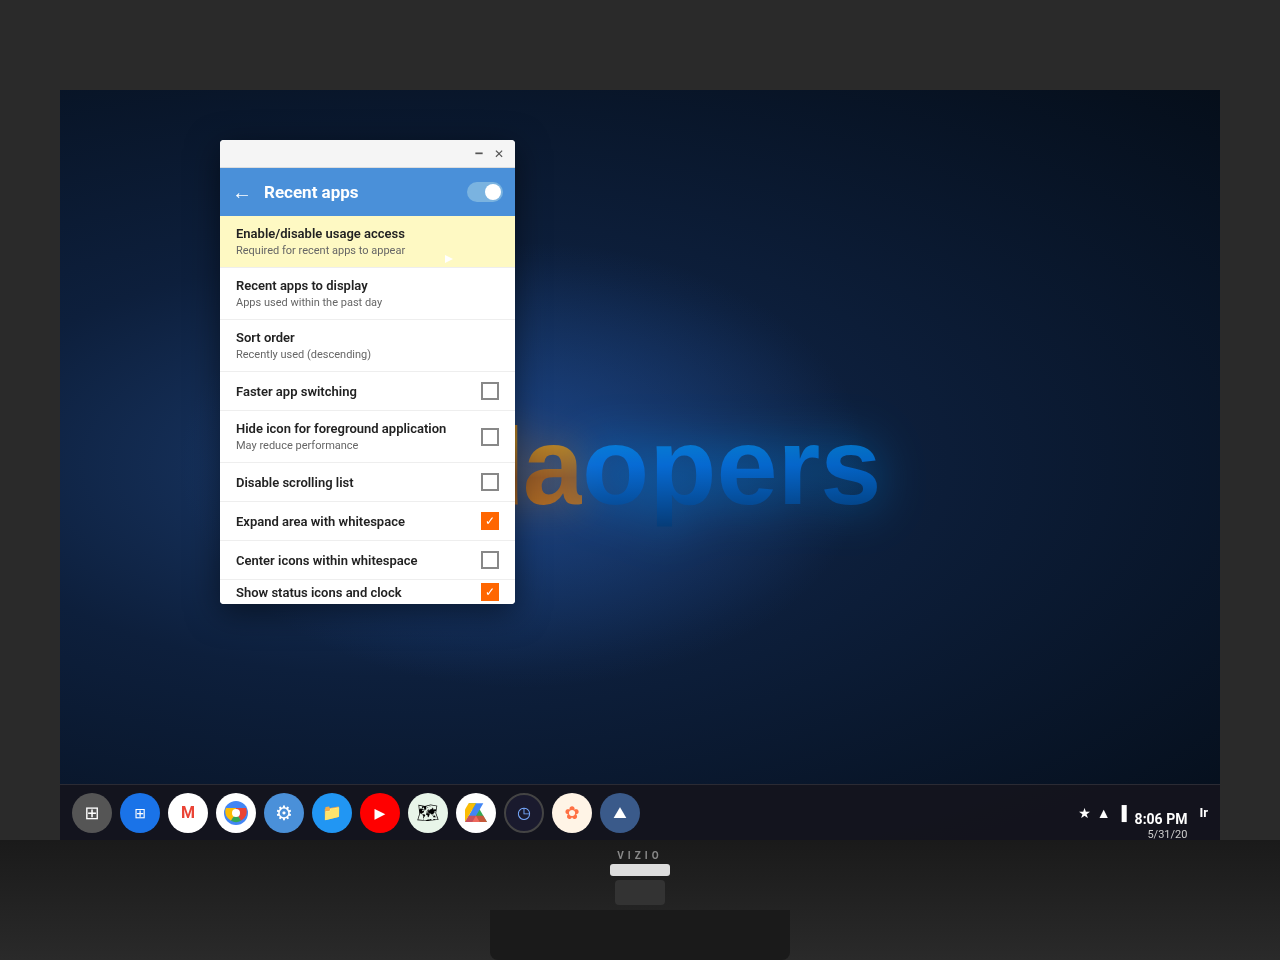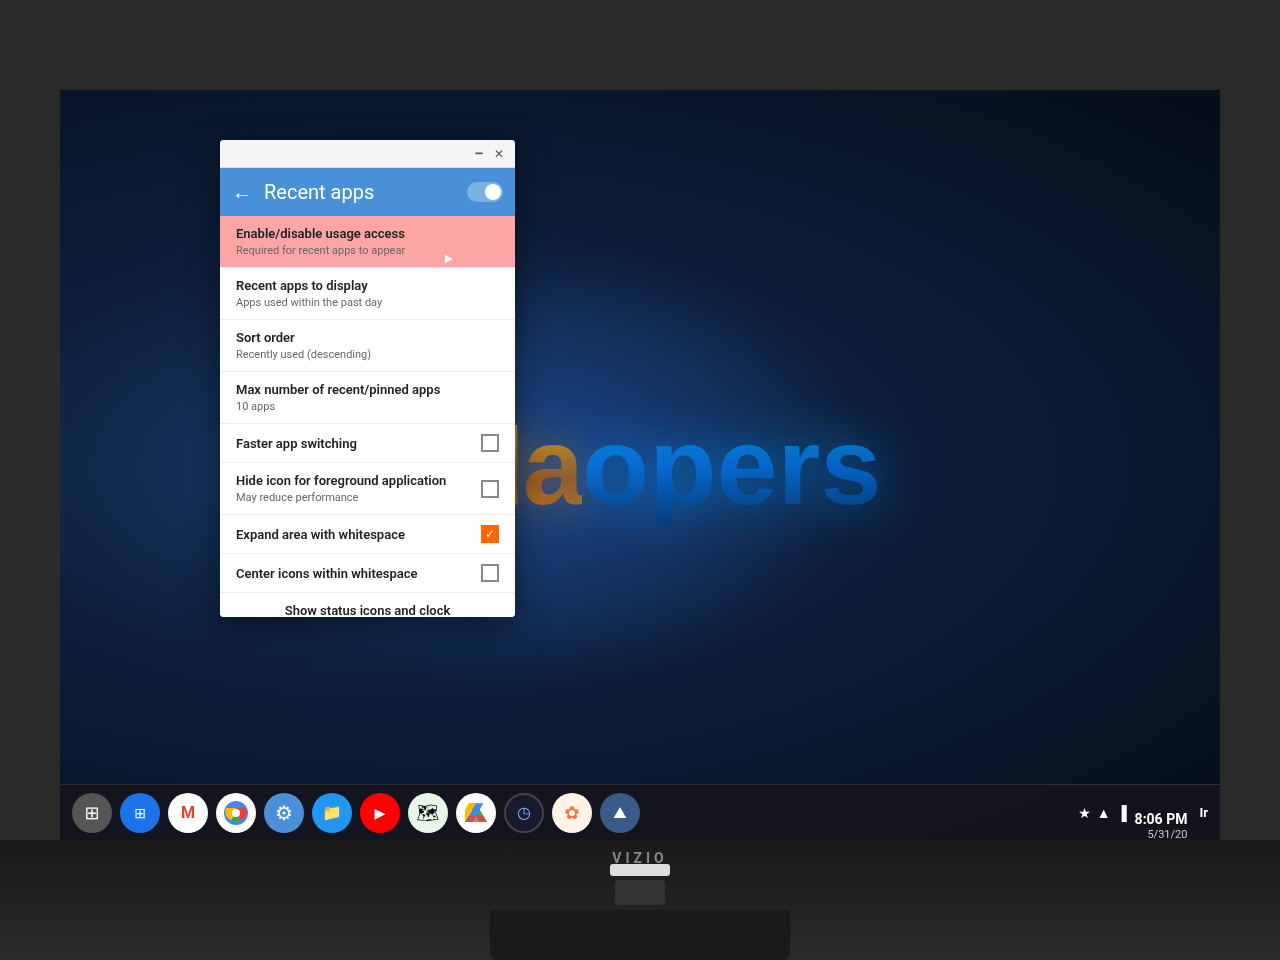--- a/index.html
+++ b/index.html
@@ -244,22 +244,22 @@
     }
 
     .back-btn {
       color: white;
       font-size: 20px;
       cursor: pointer;
     }
 
     .dialog-title {
       color: white;
-      font-size: 20px;
-      font-weight: 400;
+      font-size: 17px;
+      font-weight: 700;
       flex: 1;
     }
 
     .toggle-switch {
       width: 36px;
       height: 20px;
       background: #7ab3e0;
       border-radius: 10px;
       position: relative;
       cursor: pointer;
@@ -302,21 +302,21 @@
     }
 
     .settings-item-subtitle {
       font-size: 11px;
       color: #666;
       display: block;
       margin-top: 3px;
     }
 
     .settings-item.highlighted {
-      background: #fca5a5;
+      background: #fef9c3;
     }
 
     .checkbox-unchecked {
       width: 18px;
       height: 18px;
       border: 2px solid #888;
       background: white;
       flex-shrink: 0;
     }
 
@@ -382,58 +382,58 @@
           </div>
         </div>
 
         <div class="settings-item">
           <div class="settings-item-text">
             <span class="settings-item-title">Sort order</span>
             <span class="settings-item-subtitle">Recently used (descending)</span>
           </div>
         </div>
 
-        <div class="settings-item">
-          <div class="settings-item-text">
-            <span class="settings-item-title">Max number of recent/pinned apps</span>
-            <span class="settings-item-subtitle">10 apps</span>
-          </div>
-        </div>
 
         <div class="settings-item">
           <div class="settings-item-text">
             <span class="settings-item-title">Faster app switching</span>
           </div>
           <div class="checkbox-unchecked"></div>
         </div>
 
         <div class="settings-item">
           <div class="settings-item-text">
             <span class="settings-item-title">Hide icon for foreground application</span>
             <span class="settings-item-subtitle">May reduce performance</span>
           </div>
           <div class="checkbox-unchecked"></div>
         </div>
 
+        <div class="settings-item">
+          <div class="settings-item-text">
+            <span class="settings-item-title">Disable scrolling list</span>
+          </div>
+          <div class="checkbox-unchecked"></div>
+        </div>
 
         <div class="settings-item">
           <div class="settings-item-text">
             <span class="settings-item-title">Expand area with whitespace</span>
           </div>
           <div class="checkbox-checked">✓</div>
         </div>
 
         <div class="settings-item">
           <div class="settings-item-text">
             <span class="settings-item-title">Center icons within whitespace</span>
           </div>
           <div class="checkbox-unchecked"></div>
         </div>
 
-        <div class="settings-item" style="border-bottom:none; overflow:hidden; max-height:24px;flex-direction:column;">
+        <div class="settings-item" style="border-bottom:none; overflow:hidden; max-height:24px;">
           <div class="settings-item-text">
             <span class="settings-item-title">Show status icons and clock</span>
           </div>
           <div class="checkbox-checked">✓</div>
         </div>
 
       </div>
     </div>
 
     <div style="position:absolute; top:165px; left:385px; width:0; height:0; border-left:8px solid white; border-top:4px solid transparent; border-bottom:4px solid transparent; transform:rotate(0deg); pointer-events:none; z-index:200;"></div>
@@ -488,21 +488,21 @@
           <div class="time-main">8:06 PM</div>
           <div class="time-date">5/31/20</div>
         </div>
         <div style="color:white;font-size:13px;font-weight:bold;margin-left:4px;">Ir</div>
       </div>
     </div>
 
   </div>
 
   <div class="tv-bottom">
-    <div style="position:absolute;top:10px;left:50%;transform:translateX(-50%);color:#888;font-size:14px;font-weight:bold;letter-spacing:4px;">VIZIO</div>
+    <div style="position:absolute;top:10px;left:50%;transform:translateX(-50%);color:#888;font-size:10px;font-weight:bold;letter-spacing:4px;">VIZIO</div>
 
     <div style="position:absolute;bottom:55px;left:50%;transform:translateX(-50%);text-align:center;">
       <div style="width:60px;height:12px;background:#ddd;border-radius:3px;margin:0 auto;"></div>
       <div style="width:50px;height:25px;background:#333;border-radius:4px;margin:4px auto 0;"></div>
     </div>
     <div class="tv-stand"></div>
   </div>
 
 </div>
 

